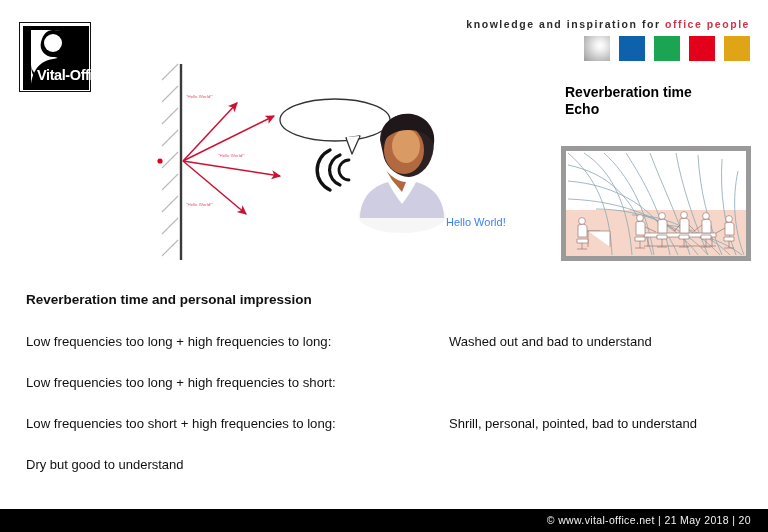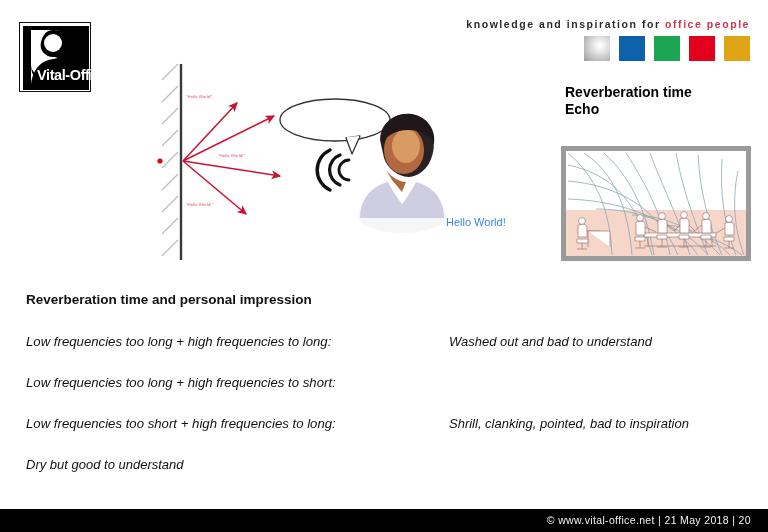--- a/index.html
+++ b/index.html
@@ -154,21 +154,20 @@
   .rows {
     position: absolute;
     left: 26px;
     top: 334px;
     width: 720px;
   }
   .row {
     display: flex;
     height: 41px;
     align-items: flex-start;
-    font-style: italic;
   }
   .row .cond {
     width: 423px;
     font-size: 13.2px;
     color: #111111;
     white-space: nowrap;
   }
   .row .res {
     font-size: 13px;
     color: #111111;
@@ -374,21 +373,21 @@
   <div class="rows">
     <div class="row">
       <div class="cond">Low frequencies too long + high frequencies to long:</div>
       <div class="res">Washed out and bad to understand</div>
     </div>
     <div class="row">
       <div class="cond">Low frequencies too long + high frequencies to short:</div>
     </div>
     <div class="row">
       <div class="cond">Low frequencies too short + high frequencies to long:</div>
-      <div class="res">Shrill, clanking, pointed, bad to inspiration</div>
+      <div class="res">Shrill, personal, pointed, bad to understand</div>
     </div>
     <div class="row">
       <div class="res">Dry but good to understand</div>
     </div>
   </div>
 
   <div class="footer">
     <div class="text">©  www.vital-office.net  |  21 May 2018  |   20</div>
   </div>
 

